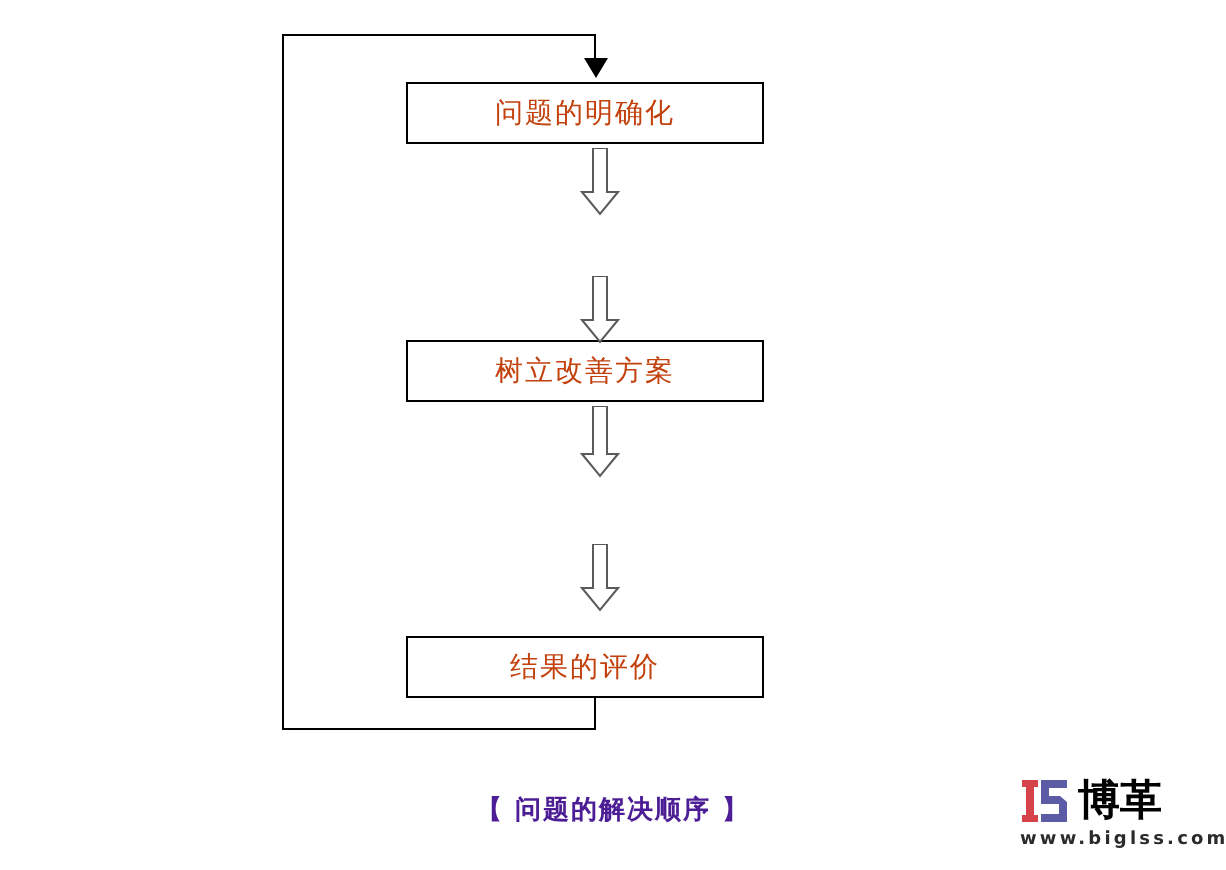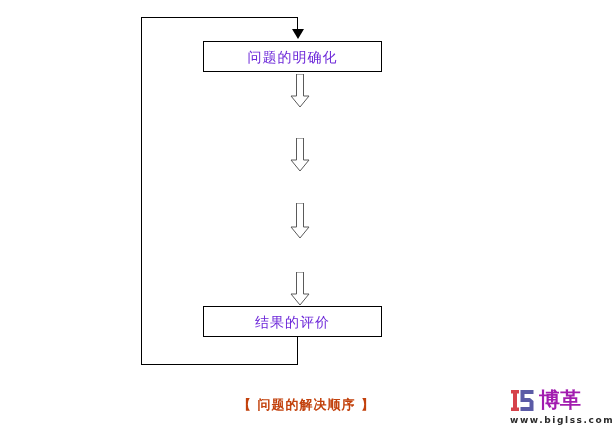--- a/index.html
+++ b/index.html
@@ -30,21 +30,21 @@
     border: 1px solid #000000;
     background: #ffffff;
     display: flex;
     align-items: center;
     justify-content: center;
   }
   .proc-label {
     font-family: "DejaVu Sans", "Liberation Sans", sans-serif;
     font-size: 14px;
     line-height: 1;
-    color: #6d28d9;
+    color: #c2410c;
     letter-spacing: 1px;
     white-space: pre;
   }
 
   
   .block-arrow {
     position: absolute;
     width: 20px;
     height: 34px;
     left: 290px;
@@ -71,21 +71,21 @@
   
   .caption {
     position: absolute;
     left: 0;
     right: 0;
     top: 396px;
     text-align: center;
     font-family: "DejaVu Sans", "Liberation Sans", sans-serif;
     font-size: 13px;
     font-weight: bold;
-    color: #c2410c;
+    color: #4c1d95;
     letter-spacing: 1px;
   }
 
   
   .logo {
     position: absolute;
     left: 510px;
     top: 388px;
     width: 98px;
     height: 40px;
@@ -98,21 +98,21 @@
   .logo-mark {
     width: 25px;
     height: 25px;
     flex: 0 0 25px;
   }
   .logo-mark svg { display: block; }
   .logo-word {
     font-family: "DejaVu Sans", "Liberation Sans", sans-serif;
     font-size: 21px;
     font-weight: bold;
-    color: #a21caf;
+    color: #000000;
     line-height: 25px;
     margin-left: 4px;
     letter-spacing: 0px;
   }
   .logo-url {
     font-family: "DejaVu Sans", "Liberation Sans", sans-serif;
     font-size: 9px;
     font-weight: bold;
     color: #2b2b2b;
     letter-spacing: 1.6px;
@@ -134,23 +134,26 @@
   <div class="line line-h" style="left:141px; top:17px; width:157px;"></div>
 
   <div class="line line-v" style="left:297px; top:17px; height:13px;"></div>
   <div class="solid-arrowhead" style="left:292px; top:29px;"></div>
 
   <div class="proc-box" style="top:41px;">
     <span class="proc-label">问题的明确化</span>
   </div>
 
 
+  <div class="proc-box" style="top:170px;">
+    <span class="proc-label">树立改善方案</span>
+  </div>
 
 
-  <div class="proc-box" style="top:306px;">
+  <div class="proc-box" style="top:318px;">
     <span class="proc-label">结果的评价</span>
   </div>
 
   <div class="block-arrow" style="top:74px;">
     <svg width="20" height="34" viewBox="0 0 20 34">
       <polygon points="6.5,0 13.5,0 13.5,22 19,22 10,33 1,22 6.5,22" fill="#ffffff" stroke="#5a5a5a" stroke-width="1"></polygon>
     </svg>
   </div>
 
   <div class="block-arrow" style="top:138px;">

